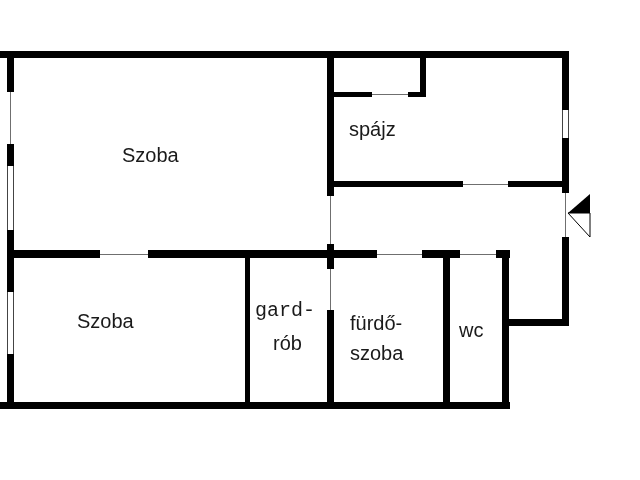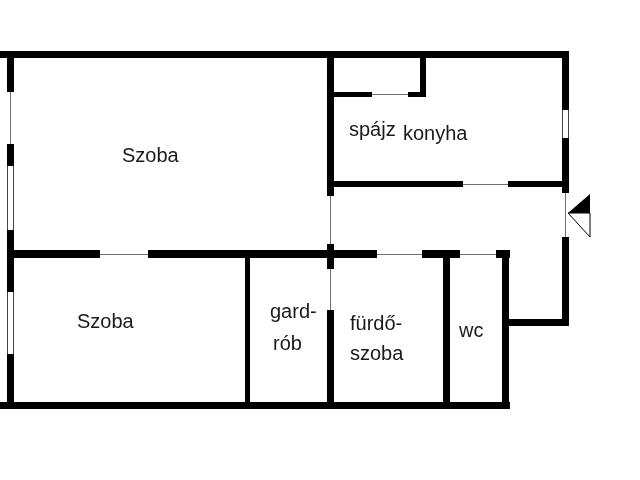--- a/index.html
+++ b/index.html
@@ -62,22 +62,21 @@
 
   <div class="w" style="left:443px;top:250px;width:7px;height:155px;"></div>
   <div class="w" style="left:502px;top:250px;width:7px;height:159px;"></div>
 
   <svg id="entry" width="26" height="48" viewBox="0 0 26 48">
     <polygon points="2,21 24,2 24,21" fill="#000000"></polygon>
     <polygon points="2,21 24,21 24,45" fill="none" stroke="#000000" stroke-width="1"></polygon>
   </svg>
 
   <div class="lbl" style="left:122px;top:145px;">Szoba</div>
-  <div class="lbl" style="left:403px;top:123px;">konyha</div>
   <div class="lbl" style="left:349px;top:71px;margin-top:48px;">spájz</div>
   <div class="lbl" style="left:77px;top:311px;">Szoba</div>
-  <div class="lbl" style="left:270px;top:301px;">gard-</div>
+  <div class="lbl" style="left:255px;top:301px;font-family:Liberation Mono, monospace;">gard-</div>
   <div class="lbl" style="left:273px;top:333px;">rób</div>
   <div class="lbl" style="left:350px;top:313px;">fürdő-</div>
   <div class="lbl" style="left:350px;top:343px;">szoba</div>
   <div class="lbl" style="left:459px;top:320px;">wc</div>
 
 </div>
 
 </body></html>

